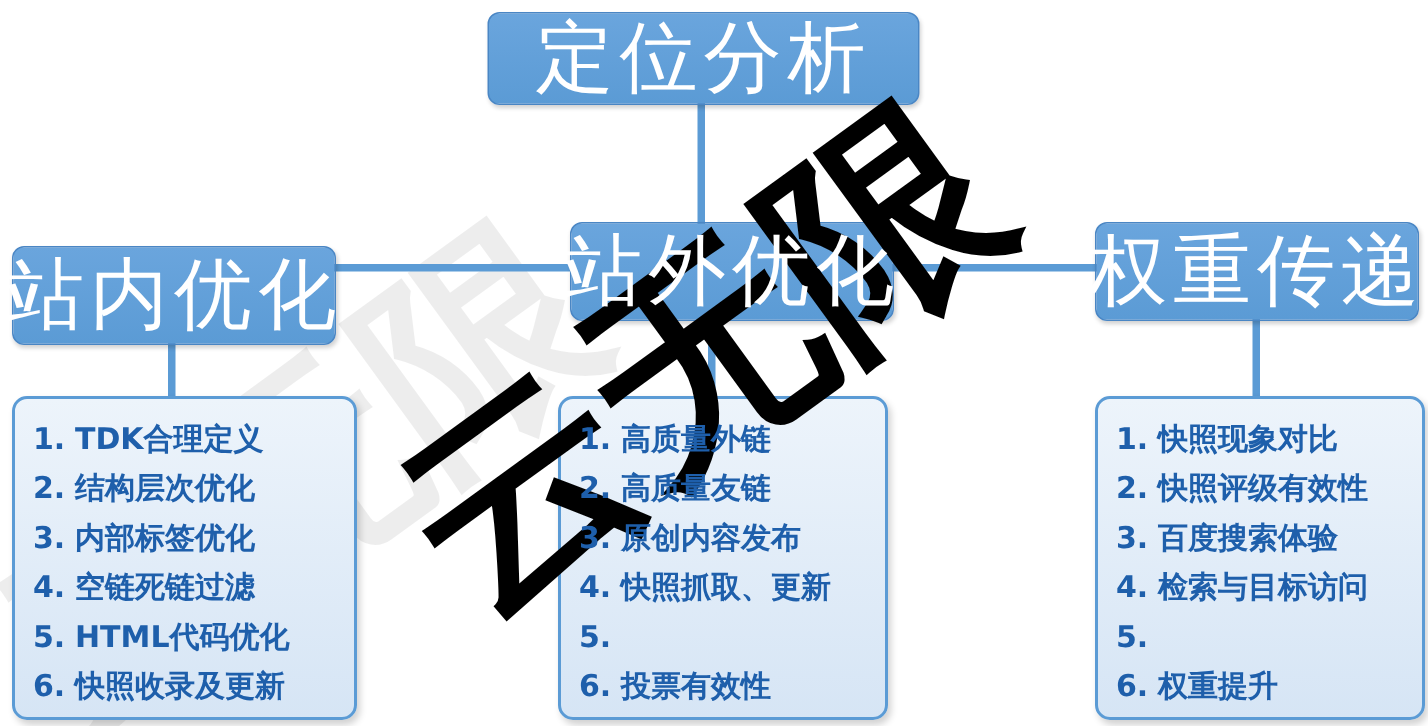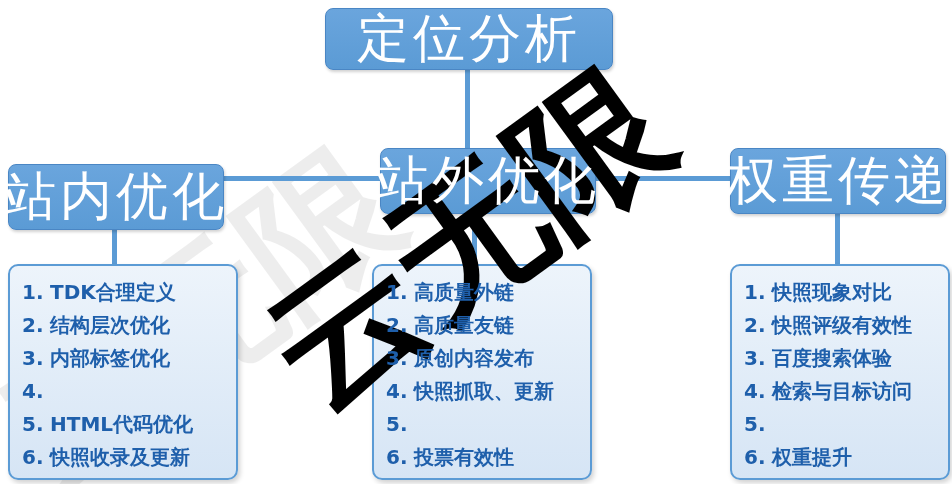--- a/index.html
+++ b/index.html
@@ -133,20 +133,21 @@
     <div class="li">
       <span class="num">2.</span>
       <span class="txt">结构层次优化</span>
     </div>
     <div class="li">
       <span class="num">3.</span>
       <span class="txt">内部标签优化</span>
     </div>
     <div class="li">
       <span class="num">4.</span>
+      <span class="txt">空链死链过滤</span>
     </div>
     <div class="li">
       <span class="num">5.</span>
       <span class="txt">HTML代码优化</span>
     </div>
     <div class="li">
       <span class="num">6.</span>
       <span class="txt">快照收录及更新</span>
     </div>
   </div>

